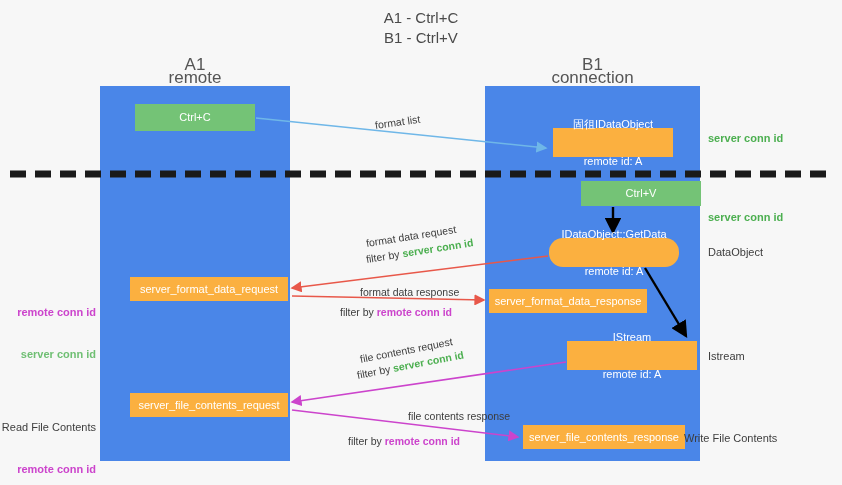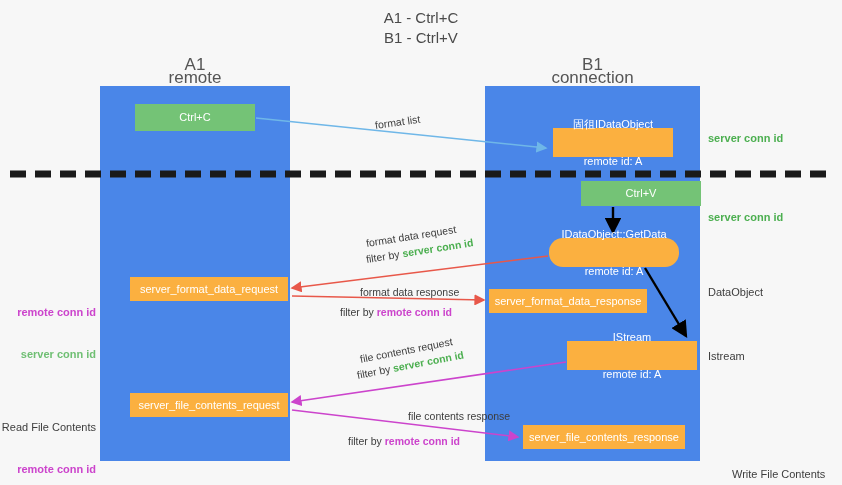--- a/index.html
+++ b/index.html
@@ -168,23 +168,23 @@
   <div class="edge-label" style="left:340px;top:305px;"><span>filter by </span><span class="mag-t">remote conn id</span></div>
 
   <div class="edge-label rot-up2" style="left:360px;top:352px;">file contents request</div>
   <div class="edge-label rot-up2" style="left:357px;top:368px;"><span>filter by </span><span class="green-t">server conn id</span></div>
 
   <div class="edge-label" style="left:376px;top:409px;margin-left:32px;">file contents response</div>
   <div class="edge-label" style="left:348px;top:434px;"><span>filter by </span><span class="mag-t">remote conn id</span></div>
 
   <div class="side-label side-green" style="left:708px;top:131px;">server conn id</div>
   <div class="side-label side-green" style="left:708px;top:210px;">server conn id</div>
-  <div class="side-label" style="left:708px;top:245px;margin-top:40px;">DataObject</div>
+  <div class="side-label" style="left:708px;top:245px;">DataObject</div>
   <div class="side-label" style="left:708px;top:349px;">Istream</div>
-  <div class="side-label" style="left:732px;top:431px;margin-top:36px;">Write File Contents</div>
+  <div class="side-label" style="left:684px;top:431px;">Write File Contents</div>
 
   <div class="margin-note" style="left:0px;top:277px;width:96px;">
     <span class="m">remote conn id</span>
     <span class="g">server conn id</span>
   </div>
 
   <div class="margin-note" style="left:0px;top:392px;width:96px;">
     <span class="plain">Read File Contents</span>
     <span class="m">remote conn id</span>
     

